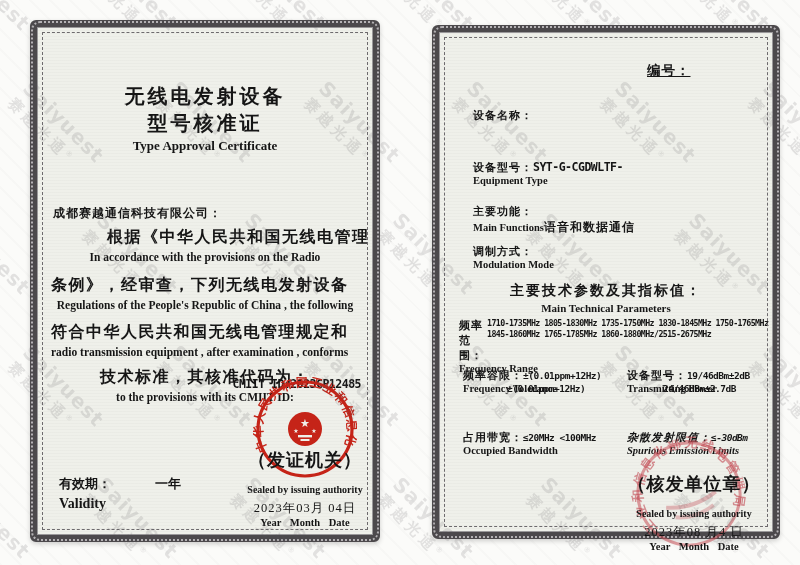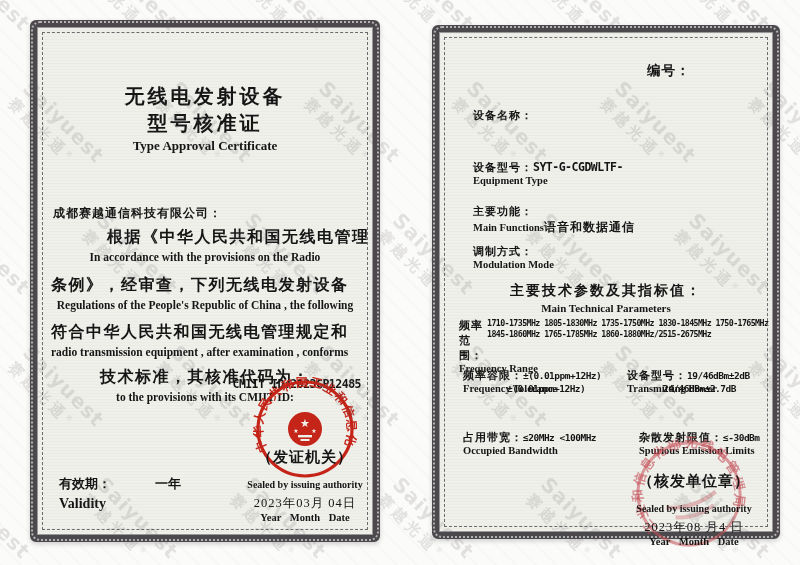--- a/index.html
+++ b/index.html
@@ -38,47 +38,47 @@
   #p1{top:200px;} #p1 .cn{text-indent:56px;}
   #p2{top:248px;} #p3{top:295px;} #p4{top:340px;text-align:center;}
   .cmiit{right:12px;top:350px;font-family:"DejaVu Sans Mono",monospace;font-size:11.5px;letter-spacing:-0.5px;font-weight:bold;}
   .validity{left:22px;top:448px;}
   .validity .row{display:flex;gap:44px;font-size:13px;font-weight:bold;}
   .validity .en{font-size:14px;font-weight:bold;margin-top:3px;}
   
   .seal-block{text-align:center;}
   #seal-left{left:188px;top:350px;width:160px;}
   #seal-left svg{display:block;margin:0 auto;}
-  .org-label{font-size:15px;font-weight:bold;letter-spacing:1px;margin-top:-33px;position:relative;}
+  .org-label{font-size:18px;font-weight:bold;letter-spacing:1px;margin-top:-33px;position:relative;}
   .sealed-en{font-size:10px;font-weight:bold;margin-top:12px;}
   .seal-date{font-size:12.5px;margin-top:5px;letter-spacing:1px;}
   .seal-date-en{font-size:10.5px;font-weight:bold;word-spacing:6px;}
   
   .num-block{left:208px;top:30px;}
-  .num-block .cn{font-size:13.5px;font-weight:bold;letter-spacing:1px;}
+  .num-block .cn{font-size:13.5px;font-weight:bold;letter-spacing:1px;text-decoration:underline;}
   .num-block .row{display:flex;align-items:flex-start;gap:10px;}
   .num-block .en{font-size:10px;font-weight:bold;margin-top:2px;}
   .num-block .val{margin-top:8px;}
   .field .cn{font-size:11px;font-weight:bold;letter-spacing:1px;}
   .field .en{font-size:10.5px;font-weight:bold;}
   .field .row{display:flex;align-items:baseline;}
   .val{font-family:"DejaVu Sans Mono",monospace;font-size:11.5px;font-weight:bold;letter-spacing:-0.5px;}
   #f-name{left:34px;top:76px;} #f-type{left:34px;top:128px;}
   #f-func{left:34px;top:172px;} #f-mod{left:34px;top:212px;}
   .sect-title{left:0;right:0;top:250px;text-align:center;}
   .sect-title .cn{font-size:14px;font-weight:bold;letter-spacing:2px;}
   .sect-title .en{font-size:11px;font-weight:bold;margin-top:2px;}
   #f-freq{left:20px;top:286px;right:10px;}
   #f-freq .row{display:flex;align-items:flex-start;}
   .freq-lines{margin-left:4px;}
   .freq-lines div{font-family:"DejaVu Sans Mono",monospace;font-size:8.3px;font-weight:bold;letter-spacing:-0.6px;white-space:nowrap;line-height:11px;}
   .param{width:158px;}
   .param .sm{font-size:9.5px;}
   #f-tol{left:24px;top:336px;} #f-pow{left:188px;top:336px;}
-  #f-bw{left:24px;top:398px;} #f-spur{left:200px;top:398px;}
+  #f-bw{left:24px;top:398px;} #f-spur{left:188px;top:398px;font-style:italic;}
   .overlap1{margin-left:-50px;} 
   .overlap2{margin-left:-54px;}
   #seal-right{left:166px;top:414px;width:178px;}
   #seal-right .stamp-svg{position:absolute;left:28px;top:-8px;z-index:0;}
   #seal-right .overlay{position:relative;z-index:1;padding-top:26px;}
   #seal-right .org-label{margin-top:0;}
   
   #wm-layer{position:absolute;inset:0;pointer-events:none;z-index:9;overflow:hidden;}
   .wm{position:absolute;transform:rotate(45deg);opacity:0.15;color:#59565a;white-space:nowrap;}
   .wm-brand{font-family:"DejaVu Sans",sans-serif;font-weight:bold;font-size:20px;letter-spacing:1px;}

